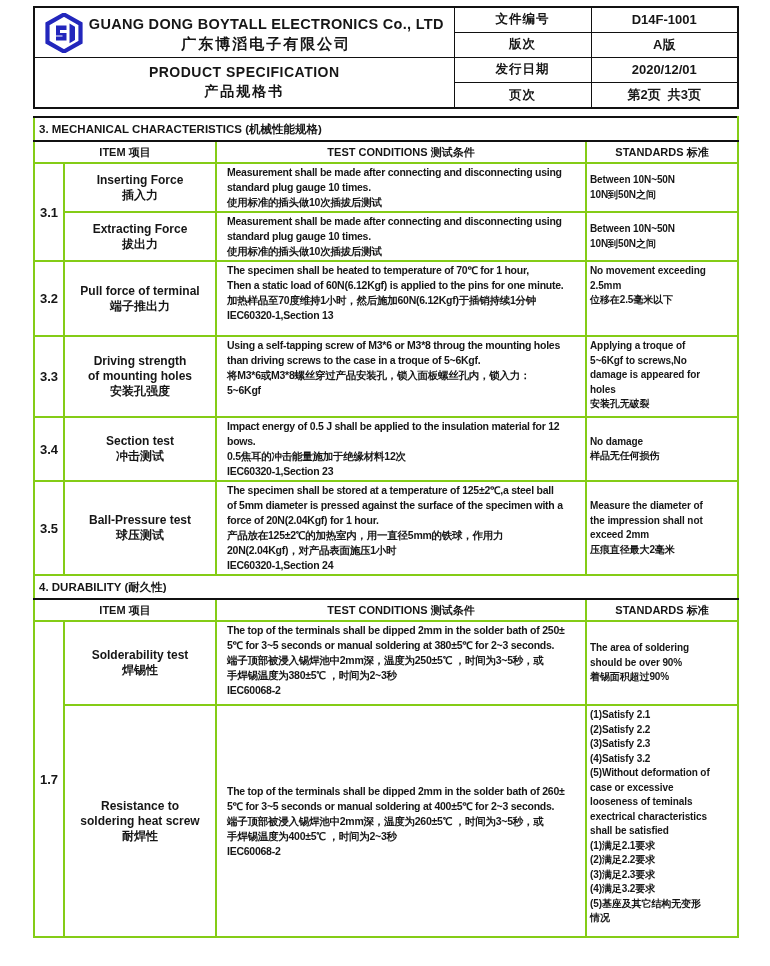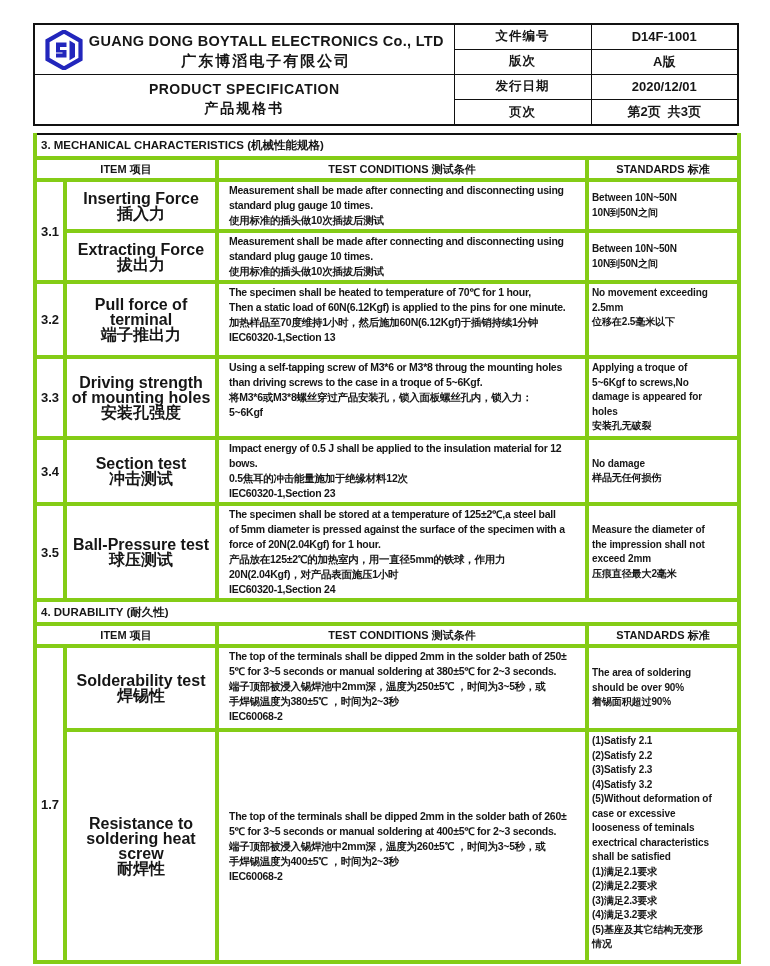--- a/index.html
+++ b/index.html
@@ -5,24 +5,24 @@
   * { margin: 0; padding: 0; box-sizing: border-box; }
   html, body { background: #ffffff; }
   body {
     width: 770px; height: 966px;
     font-family: "Liberation Sans", sans-serif;
     font-weight: bold;
     color: #161616;
     position: relative;
     overflow: hidden;
   }
-  .sheet { position: absolute; left: 33px; top: 23px; width: 592px; }
+  .sheet { position: absolute; left: 33px; top: 6px; width: 592px; }
 
   table { border-collapse: collapse; table-layout: fixed; width: 704px; }
-  td { border: 4px solid #84cc16; vertical-align: middle; overflow: hidden; }
+  td { border: 2px solid #84cc16; vertical-align: middle; overflow: hidden; }
 
   
   table.hdr { border: 2px solid #111; }
   table.hdr td { border: 1px solid #111; }
   .company-cell { position: relative; text-align: center; height: 50px; }
   .logo-box { position: absolute; left: 9px; top: 5px; width: 40px; height: 40px; }
   .company-text { padding-left: 44px; }
   .company-en { font-size: 14.5px; letter-spacing: 0.3px; line-height: 19px; padding-top: 4px; }
   .company-cn { font-size: 15px; line-height: 20px; letter-spacing: 2px; }
   .spec-cell { text-align: center; }
@@ -33,21 +33,21 @@
 
   
   .maintbl-wrap { margin-top: 7px; }
   table.main { border: 2px solid #111; }
   .section-title {
     font-size: 11.5px; text-align: left; padding: 2px 0 2px 4px;
     border-top: 2px solid #111; border-bottom: 2px solid #111; height: 24px;
   }
   .colhead { text-align: center; font-size: 11px; height: 22px; border-bottom: 1.5px solid #111; }
   .num  { text-align: center; font-size: 13px; margin-left: 7px; }
-  .item { text-align: center; font-size: 16px; line-height: 15px; white-space: pre-line; }
+  .item { text-align: center; font-size: 12px; line-height: 15px; white-space: pre-line; }
   .cond {
     text-align: left; vertical-align: top; font-size: 10.5px; line-height: 15px;
     padding: 1px 2px 1px 10px; white-space: pre-line; letter-spacing: -0.25px;
   }
   .std {
     text-align: left; font-size: 10px; line-height: 14.5px;
     padding: 1px 1px 1px 3px; white-space: pre-line; letter-spacing: -0.1px;
   }
   .va-top { vertical-align: top; padding-top: 2px; }
   .va-mid { vertical-align: middle; }

